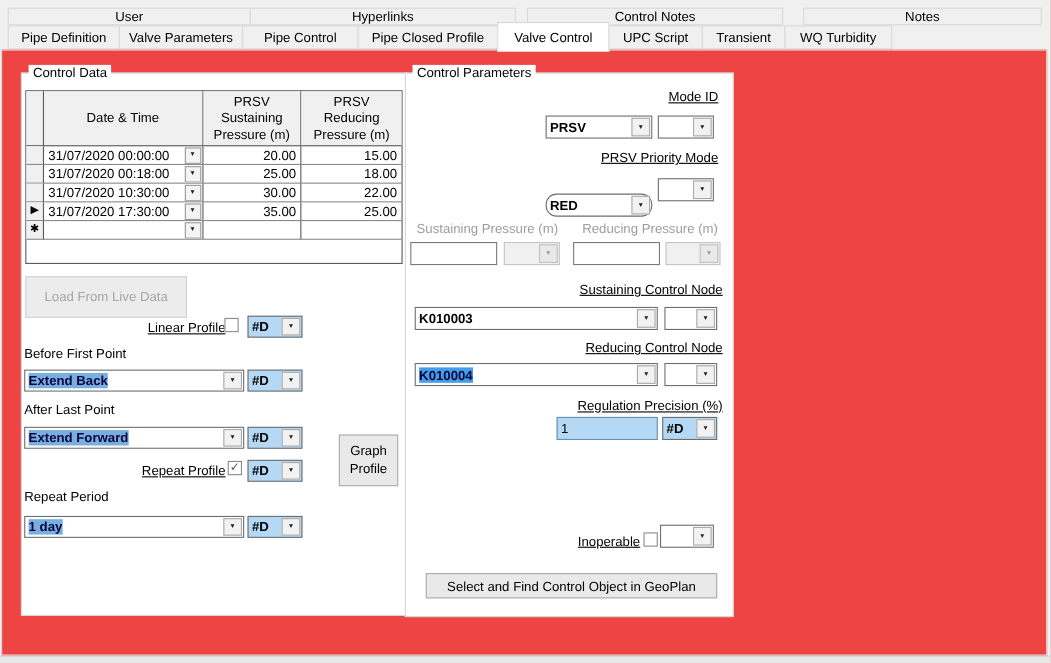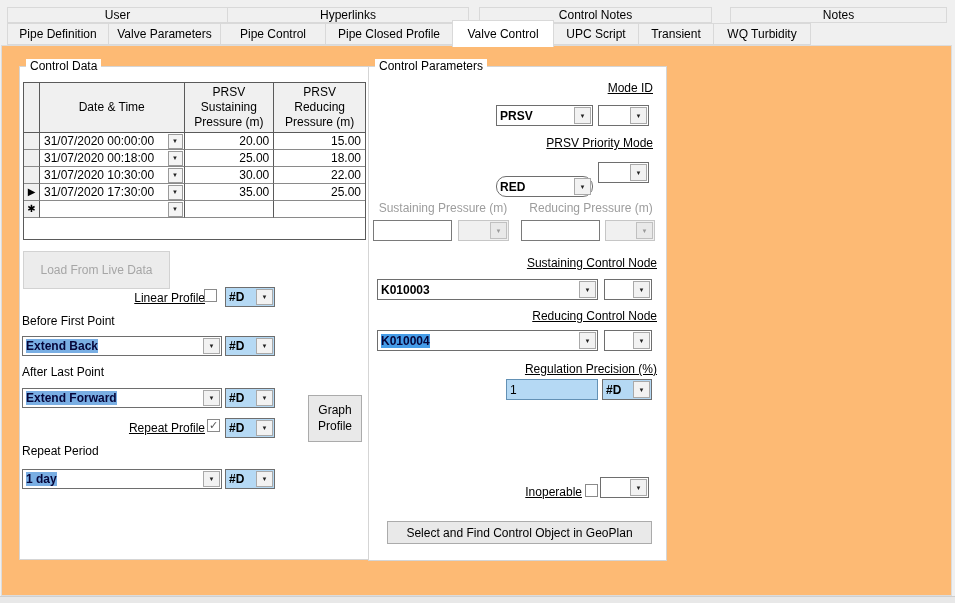--- a/index.html
+++ b/index.html
@@ -13,21 +13,21 @@
   .tab {
     position:absolute; display:flex; align-items:center; justify-content:center;
     background:#f0f0f0; border:1px solid #d9d9d9; white-space:nowrap; cursor:default;
   }
   .tab.r1 { top:7; top:7px; height:16px; }
   .tab.r2 { top:23px; height:22px; }
   .tab.active { top:20px; height:27px; background:#fff; border-bottom:none; z-index:3; }
   
   .content {
     position:absolute; left:1px; top:45px; width:951px; height:551px;
-    background:#fdba74; border:1px solid #dcdcdc; z-index:1;
+    background:#ef4444; border:1px solid #dcdcdc; z-index:1;
   }
   .bottom-strip {
     position:absolute; left:0; top:596px; width:955px; height:7px;
     background:#e8e8e8; border-top:1px solid #cfcfcf;
   }
   
   .groupbox { position:absolute; border:1px solid #d5d5d5; background:#fff; }
   .groupbox > .gb-title {
     position:absolute; top:-8px; left:6px; background:#fff; padding:0 4px; white-space:nowrap;
   }

